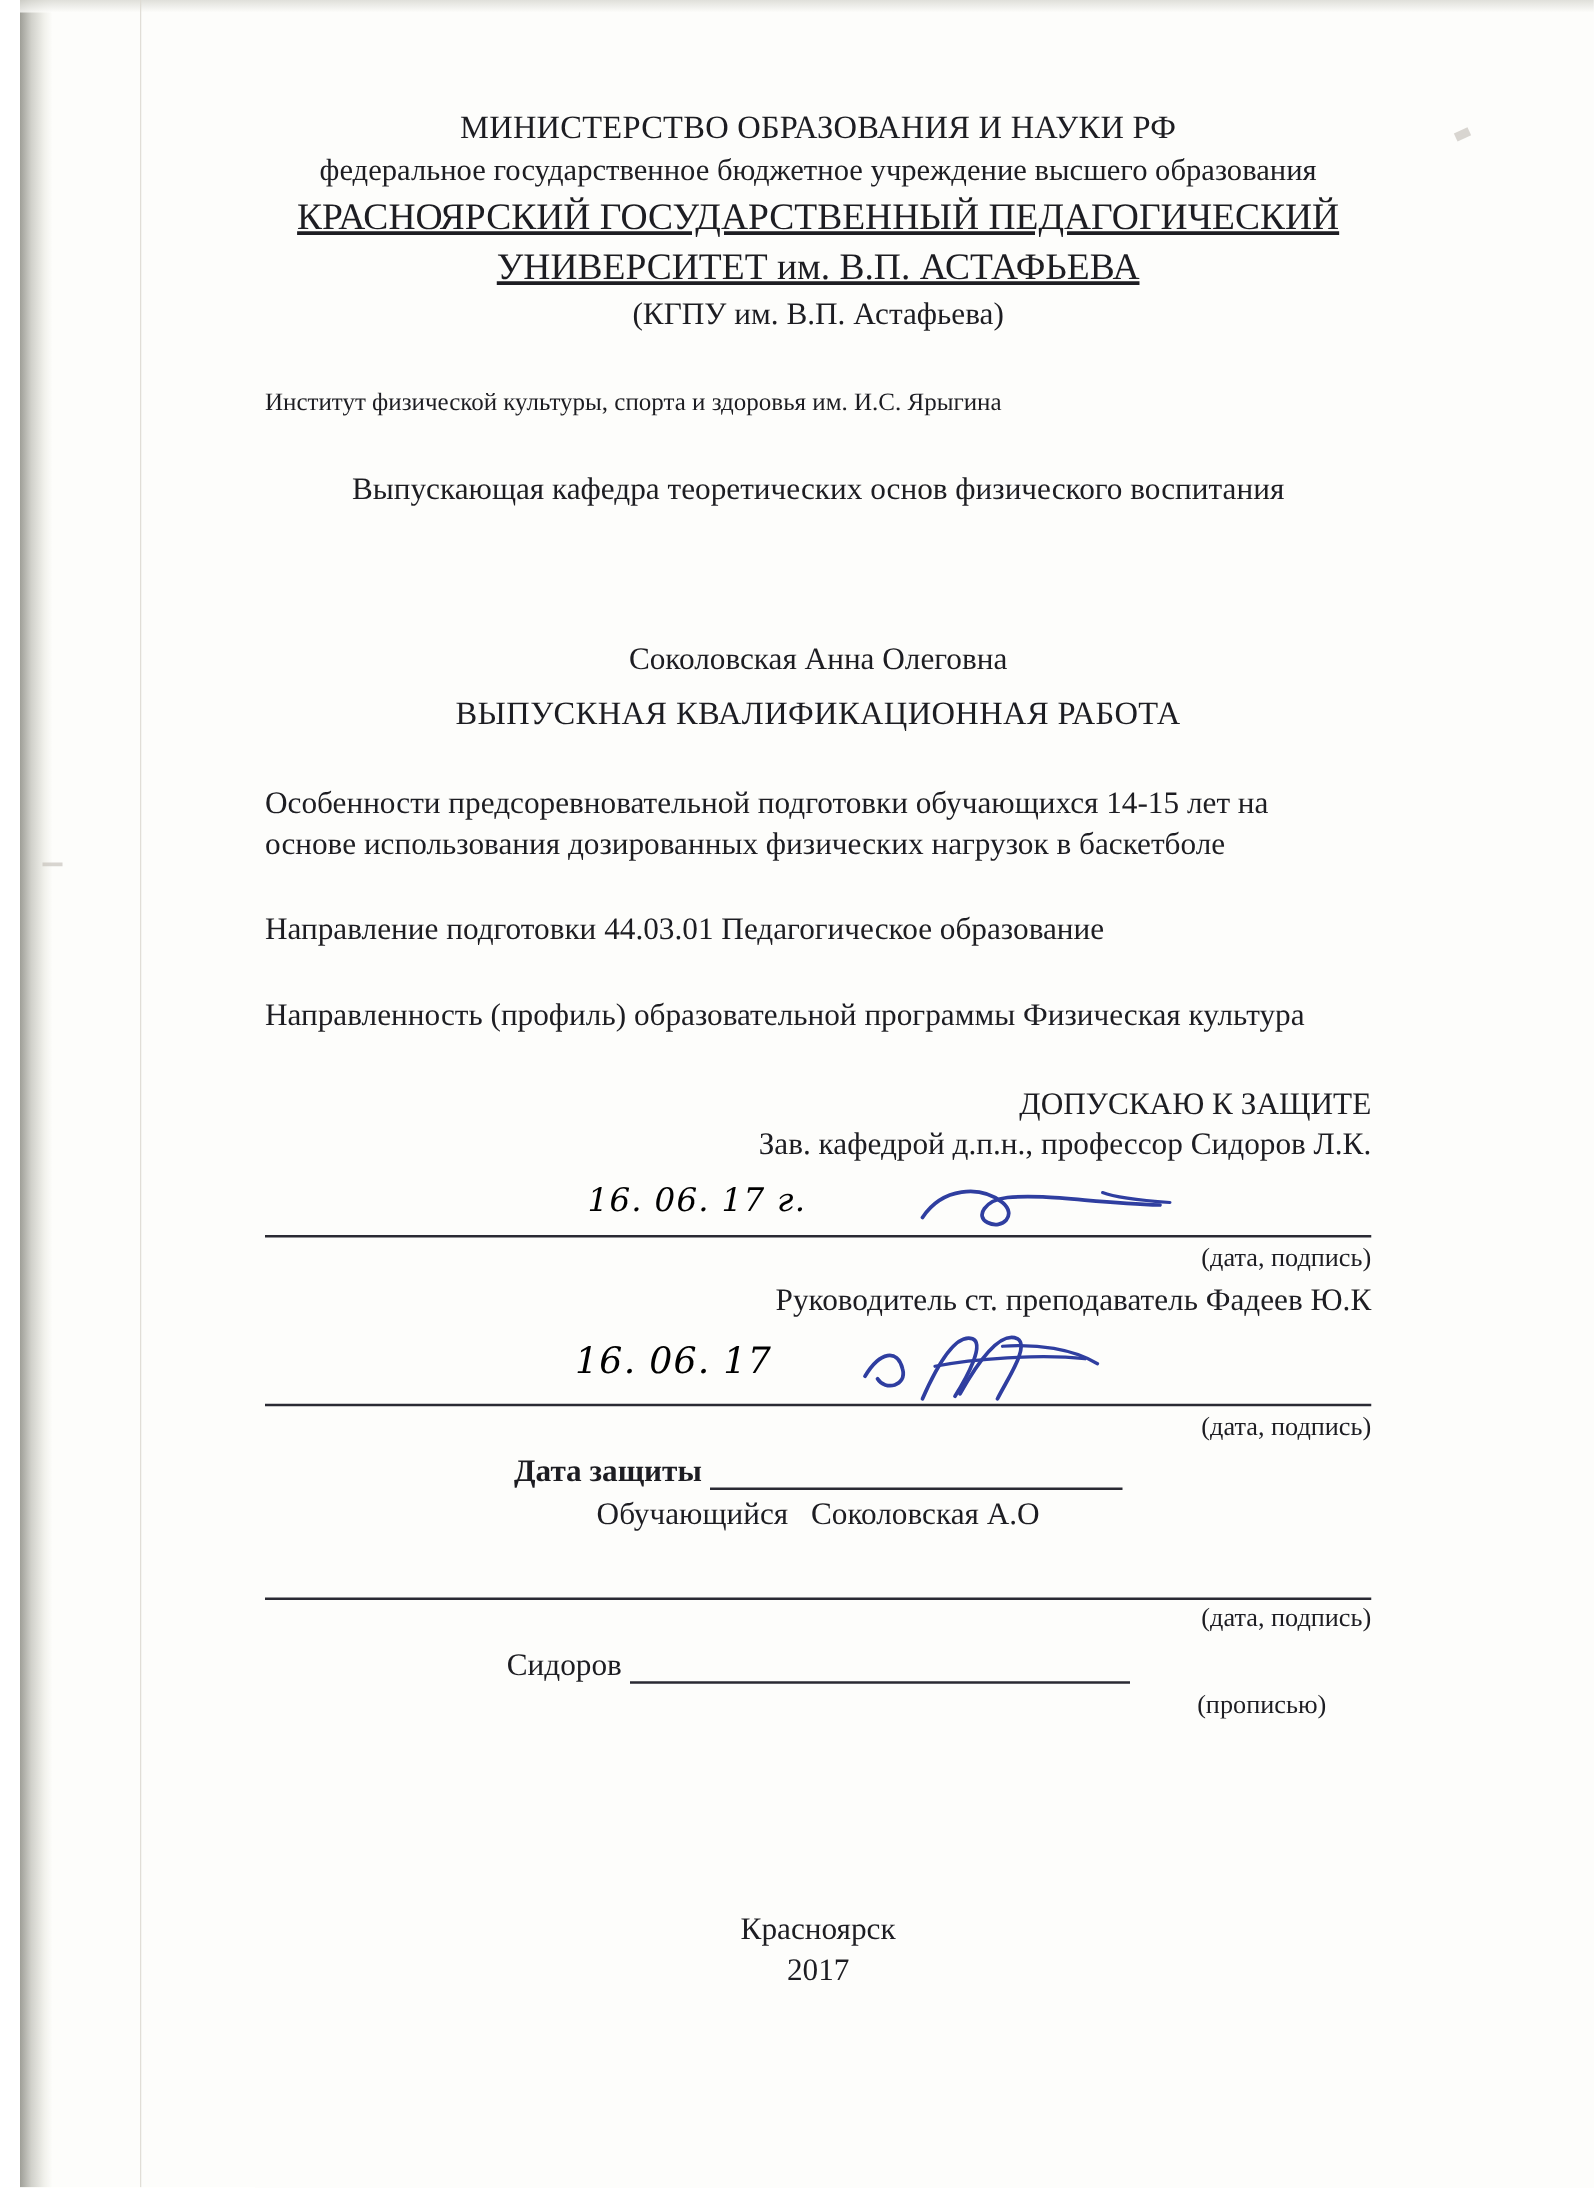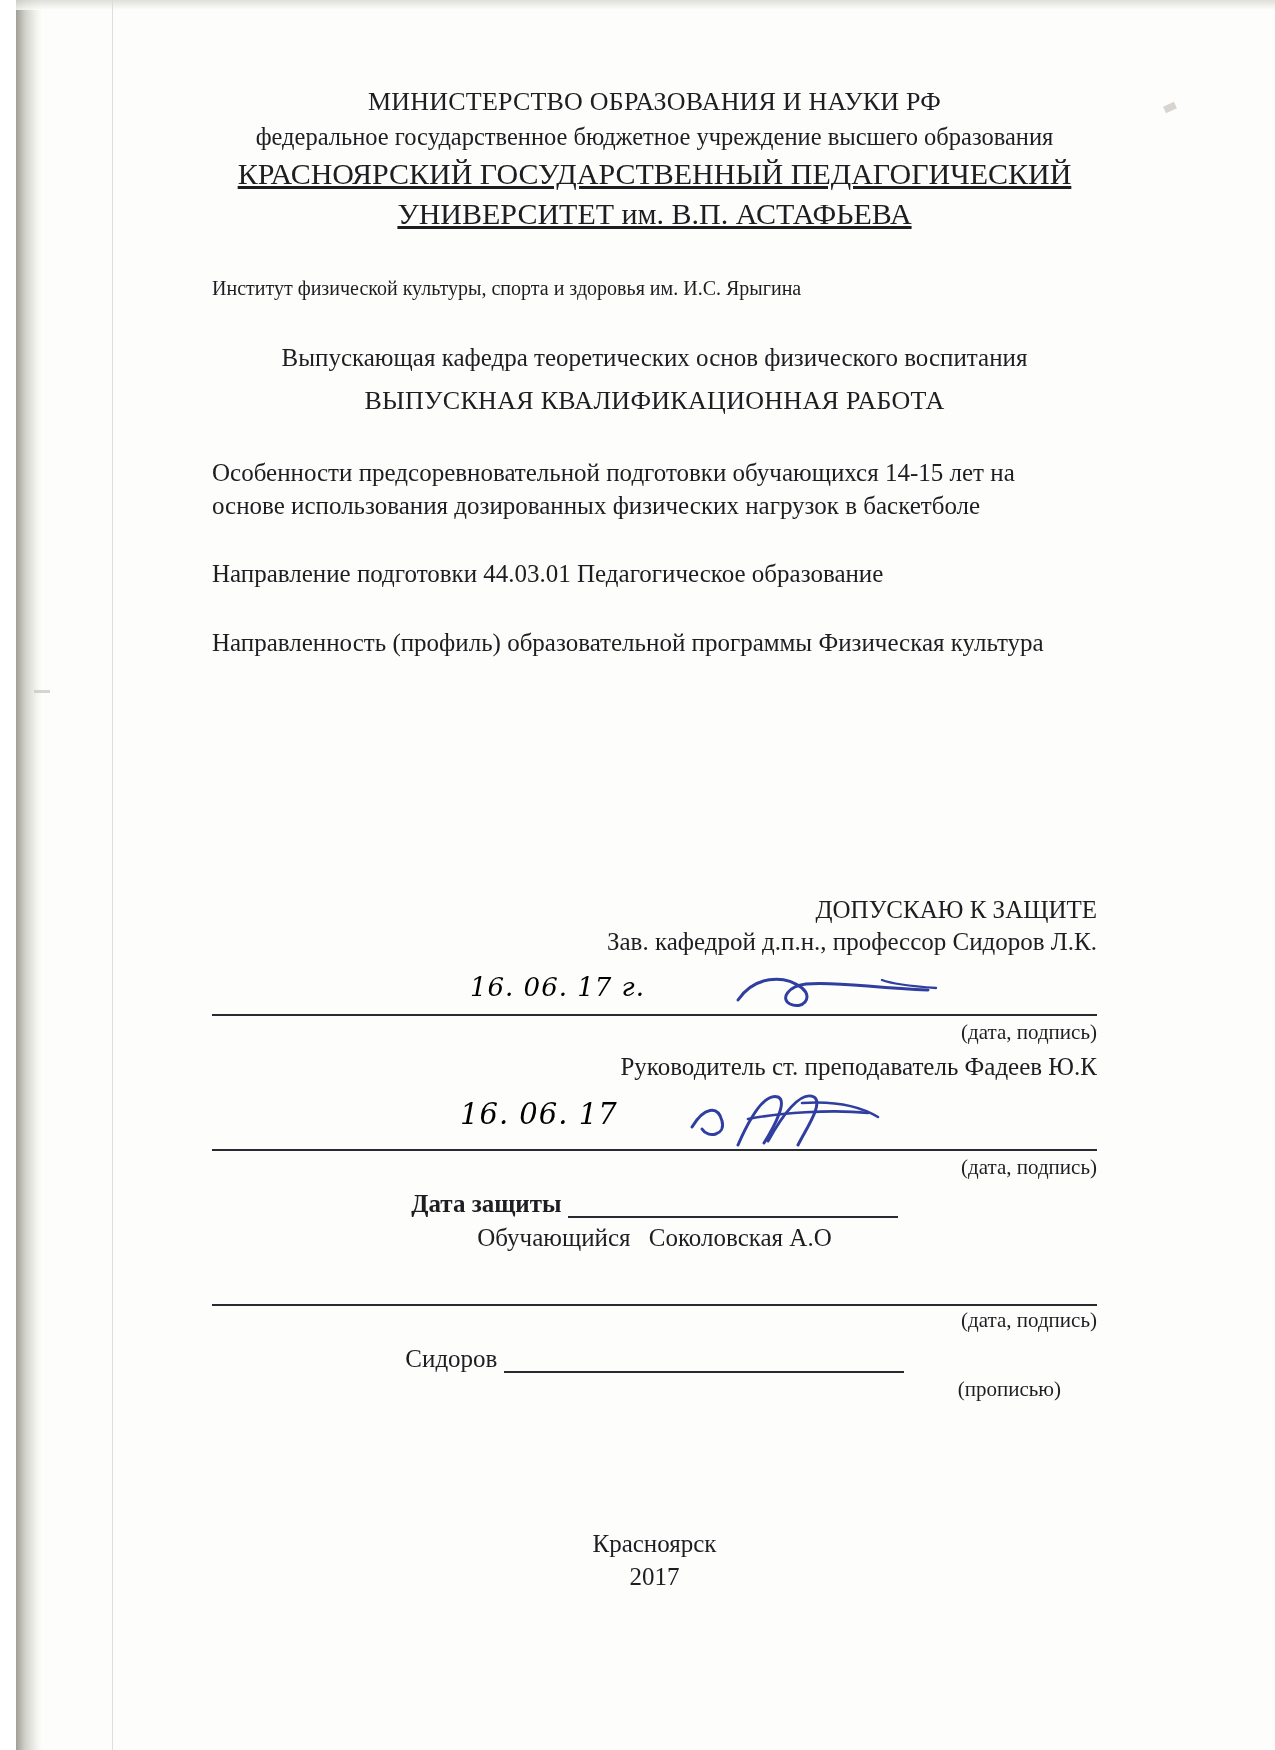--- a/index.html
+++ b/index.html
@@ -100,21 +100,21 @@
     font-size: 25px;
     line-height: 1.32;
     text-align: justify;
     text-align-last: left;
   }
 
   
   .approve {
     position: absolute;
     left: 196px;
-    top: 896px;
+    top: 870px;
     width: 885px;
     font-size: 25px;
   }
   .approve .right { text-align: right; }
   .approve .row-center { text-align: center; }
 
   .rule {
     border-bottom: 2px solid #2a2a33;
     height: 0;
   }
@@ -172,25 +172,27 @@
   <div class="speck" style="left:1148px; top:104px; width:12px; height:7px; transform:rotate(-25deg);"></div>
   <div class="speck" style="left:18px; top:690px; width:16px; height:3px;"></div>
 
   <div class="content">
 
     <div class="blk-head">
       <p class="center l1">МИНИСТЕРСТВО ОБРАЗОВАНИЯ И НАУКИ РФ</p>
       <p class="center l2">федеральное государственное бюджетное учреждение высшего образования</p>
       <p class="center l3">КРАСНОЯРСКИЙ ГОСУДАРСТВЕННЫЙ ПЕДАГОГИЧЕСКИЙ</p>
       <p class="center l3">УНИВЕРСИТЕТ им. В.П. АСТАФЬЕВА</p>
+      <p class="center l4">(КГПУ им. В.П. Астафьева)</p>
     </div>
 
     <div class="inst">Институт физической культуры, спорта и здоровья им. И.С. Ярыгина</div>
     <div class="dept">Выпускающая кафедра теоретических основ физического воспитания</div>
 
+    <div class="author">Соколовская Анна Олеговна</div>
     <div class="vkr">ВЫПУСКНАЯ КВАЛИФИКАЦИОННАЯ РАБОТА</div>
 
     <div class="topic">
       <div>Особенности предсоревновательной подготовки обучающихся 14-15 лет на</div>
       <div>основе использования дозированных физических нагрузок в баскетболе</div>
     </div>
 
     <div class="napr">Направление подготовки 44.03.01 Педагогическое образование</div>
 
     <div class="profile">Направленность (профиль) образовательной программы Физическая культура</div>

